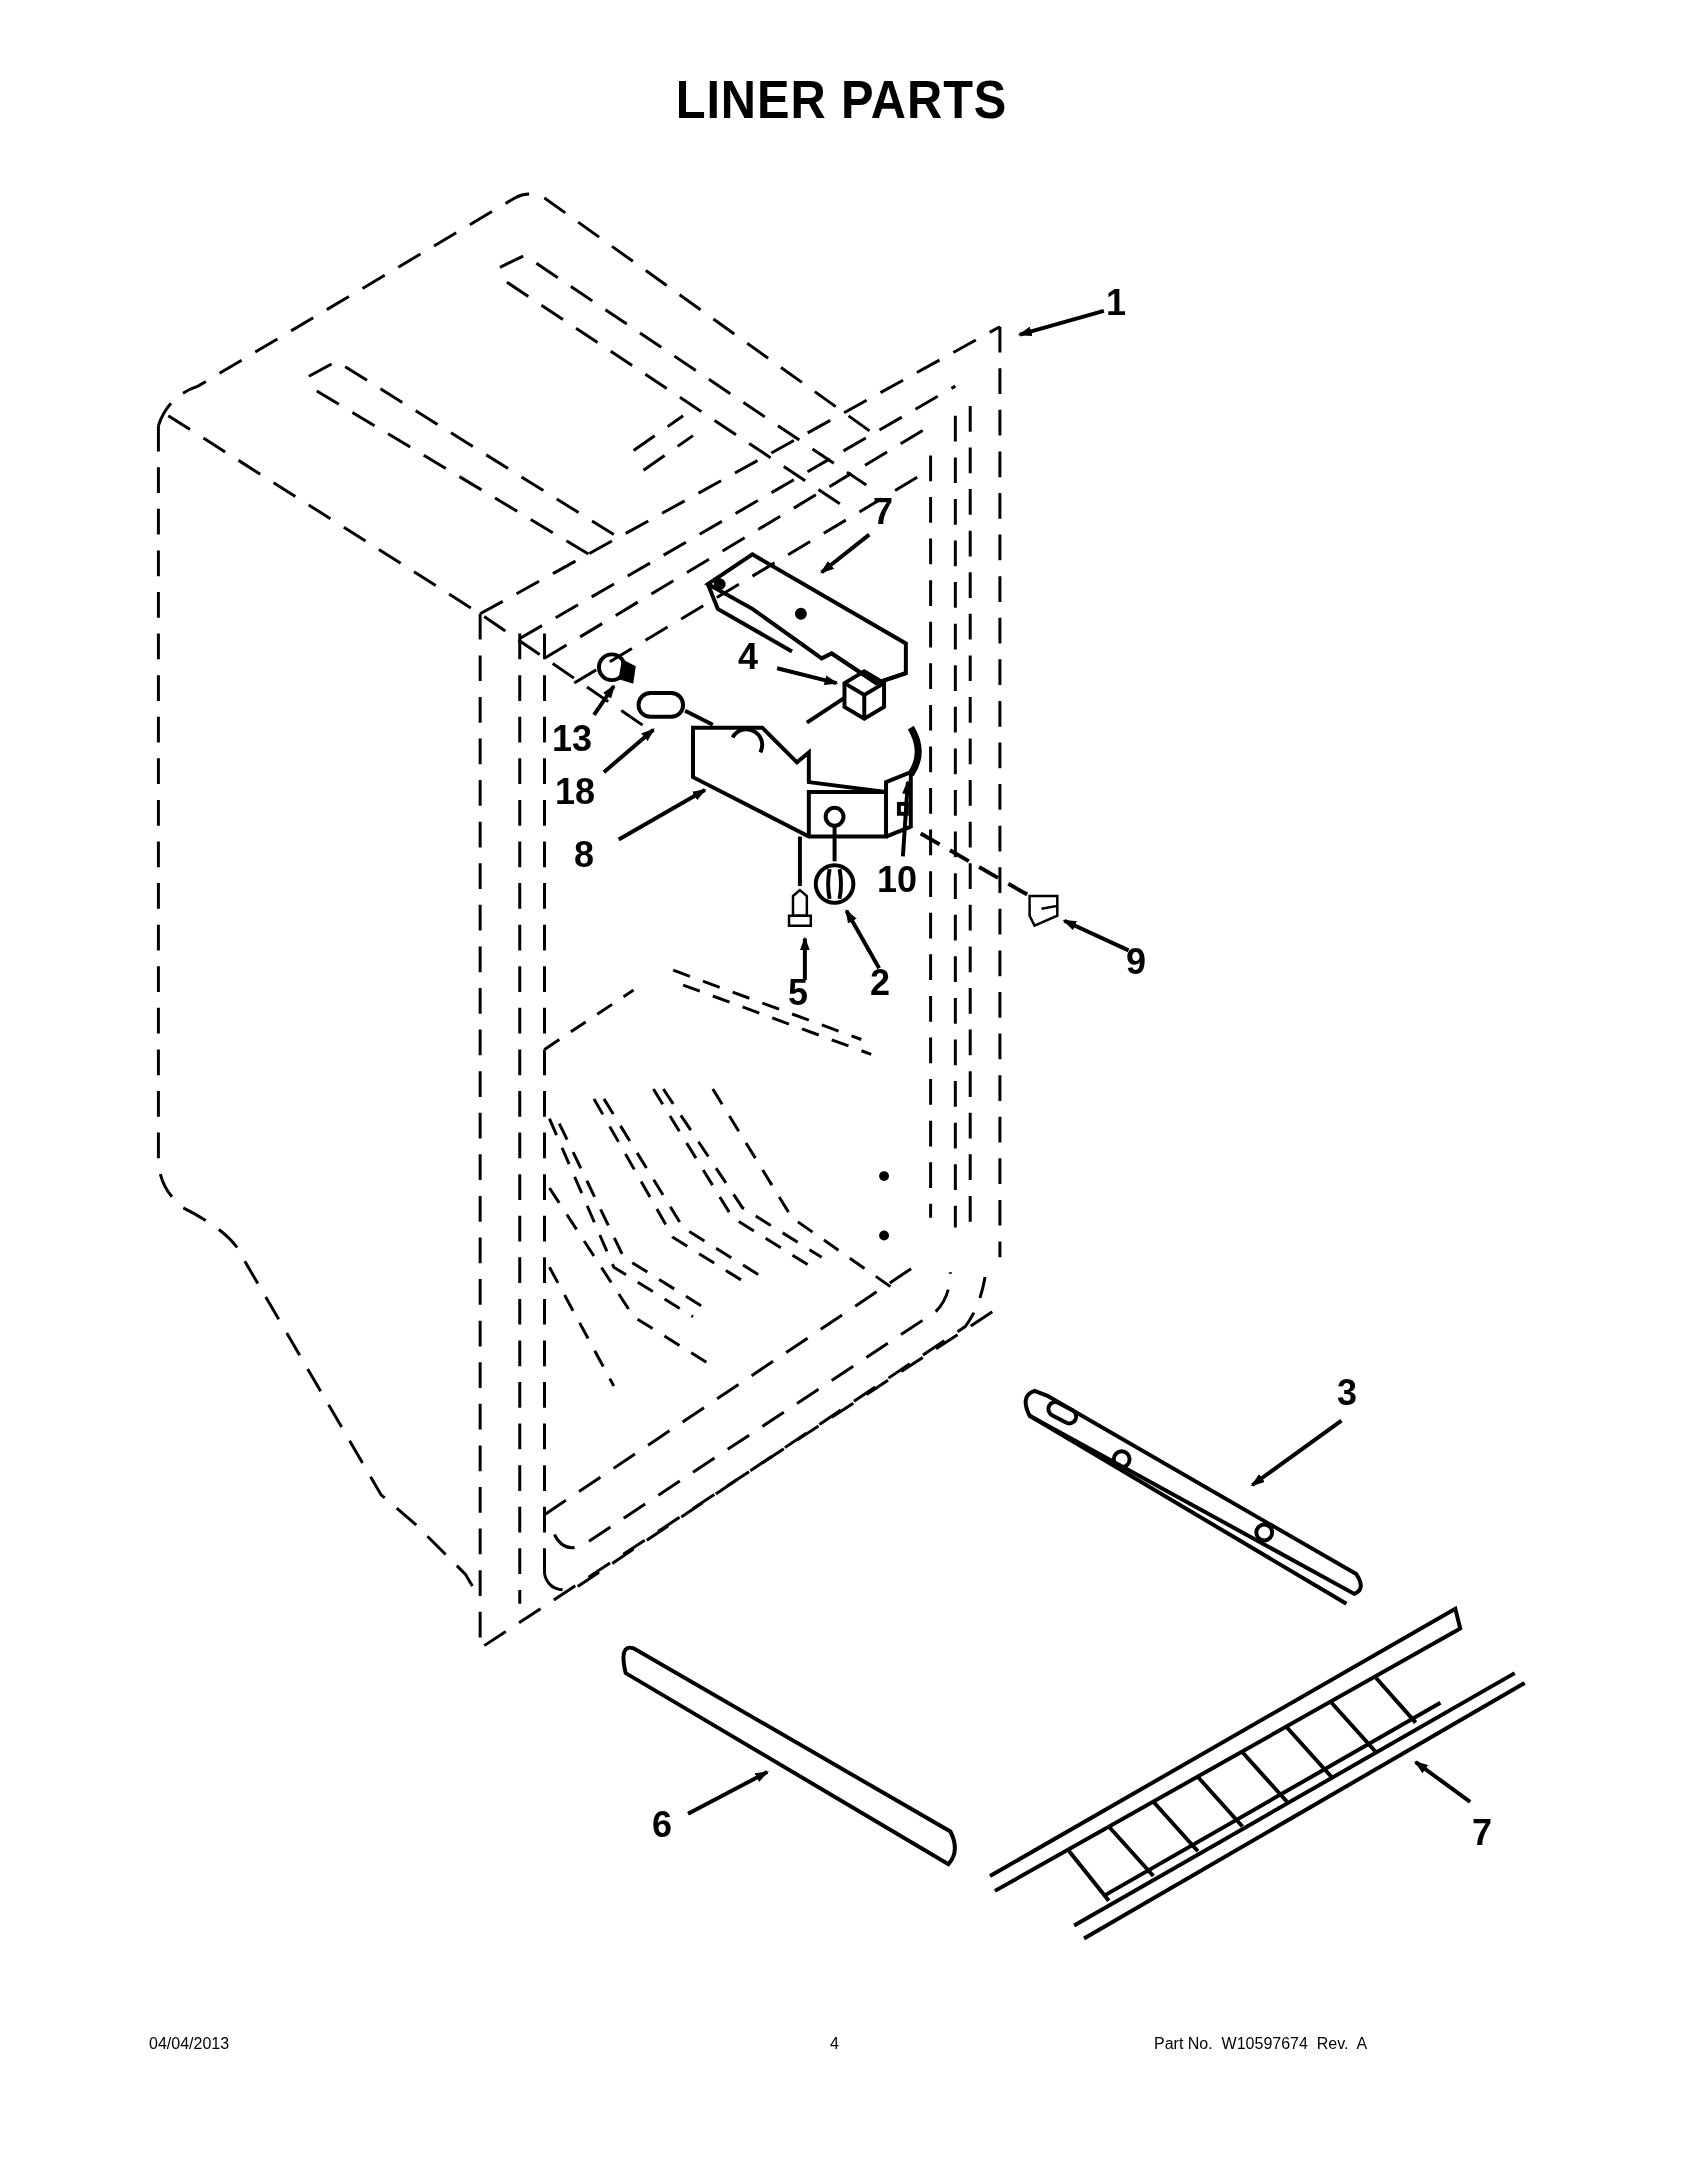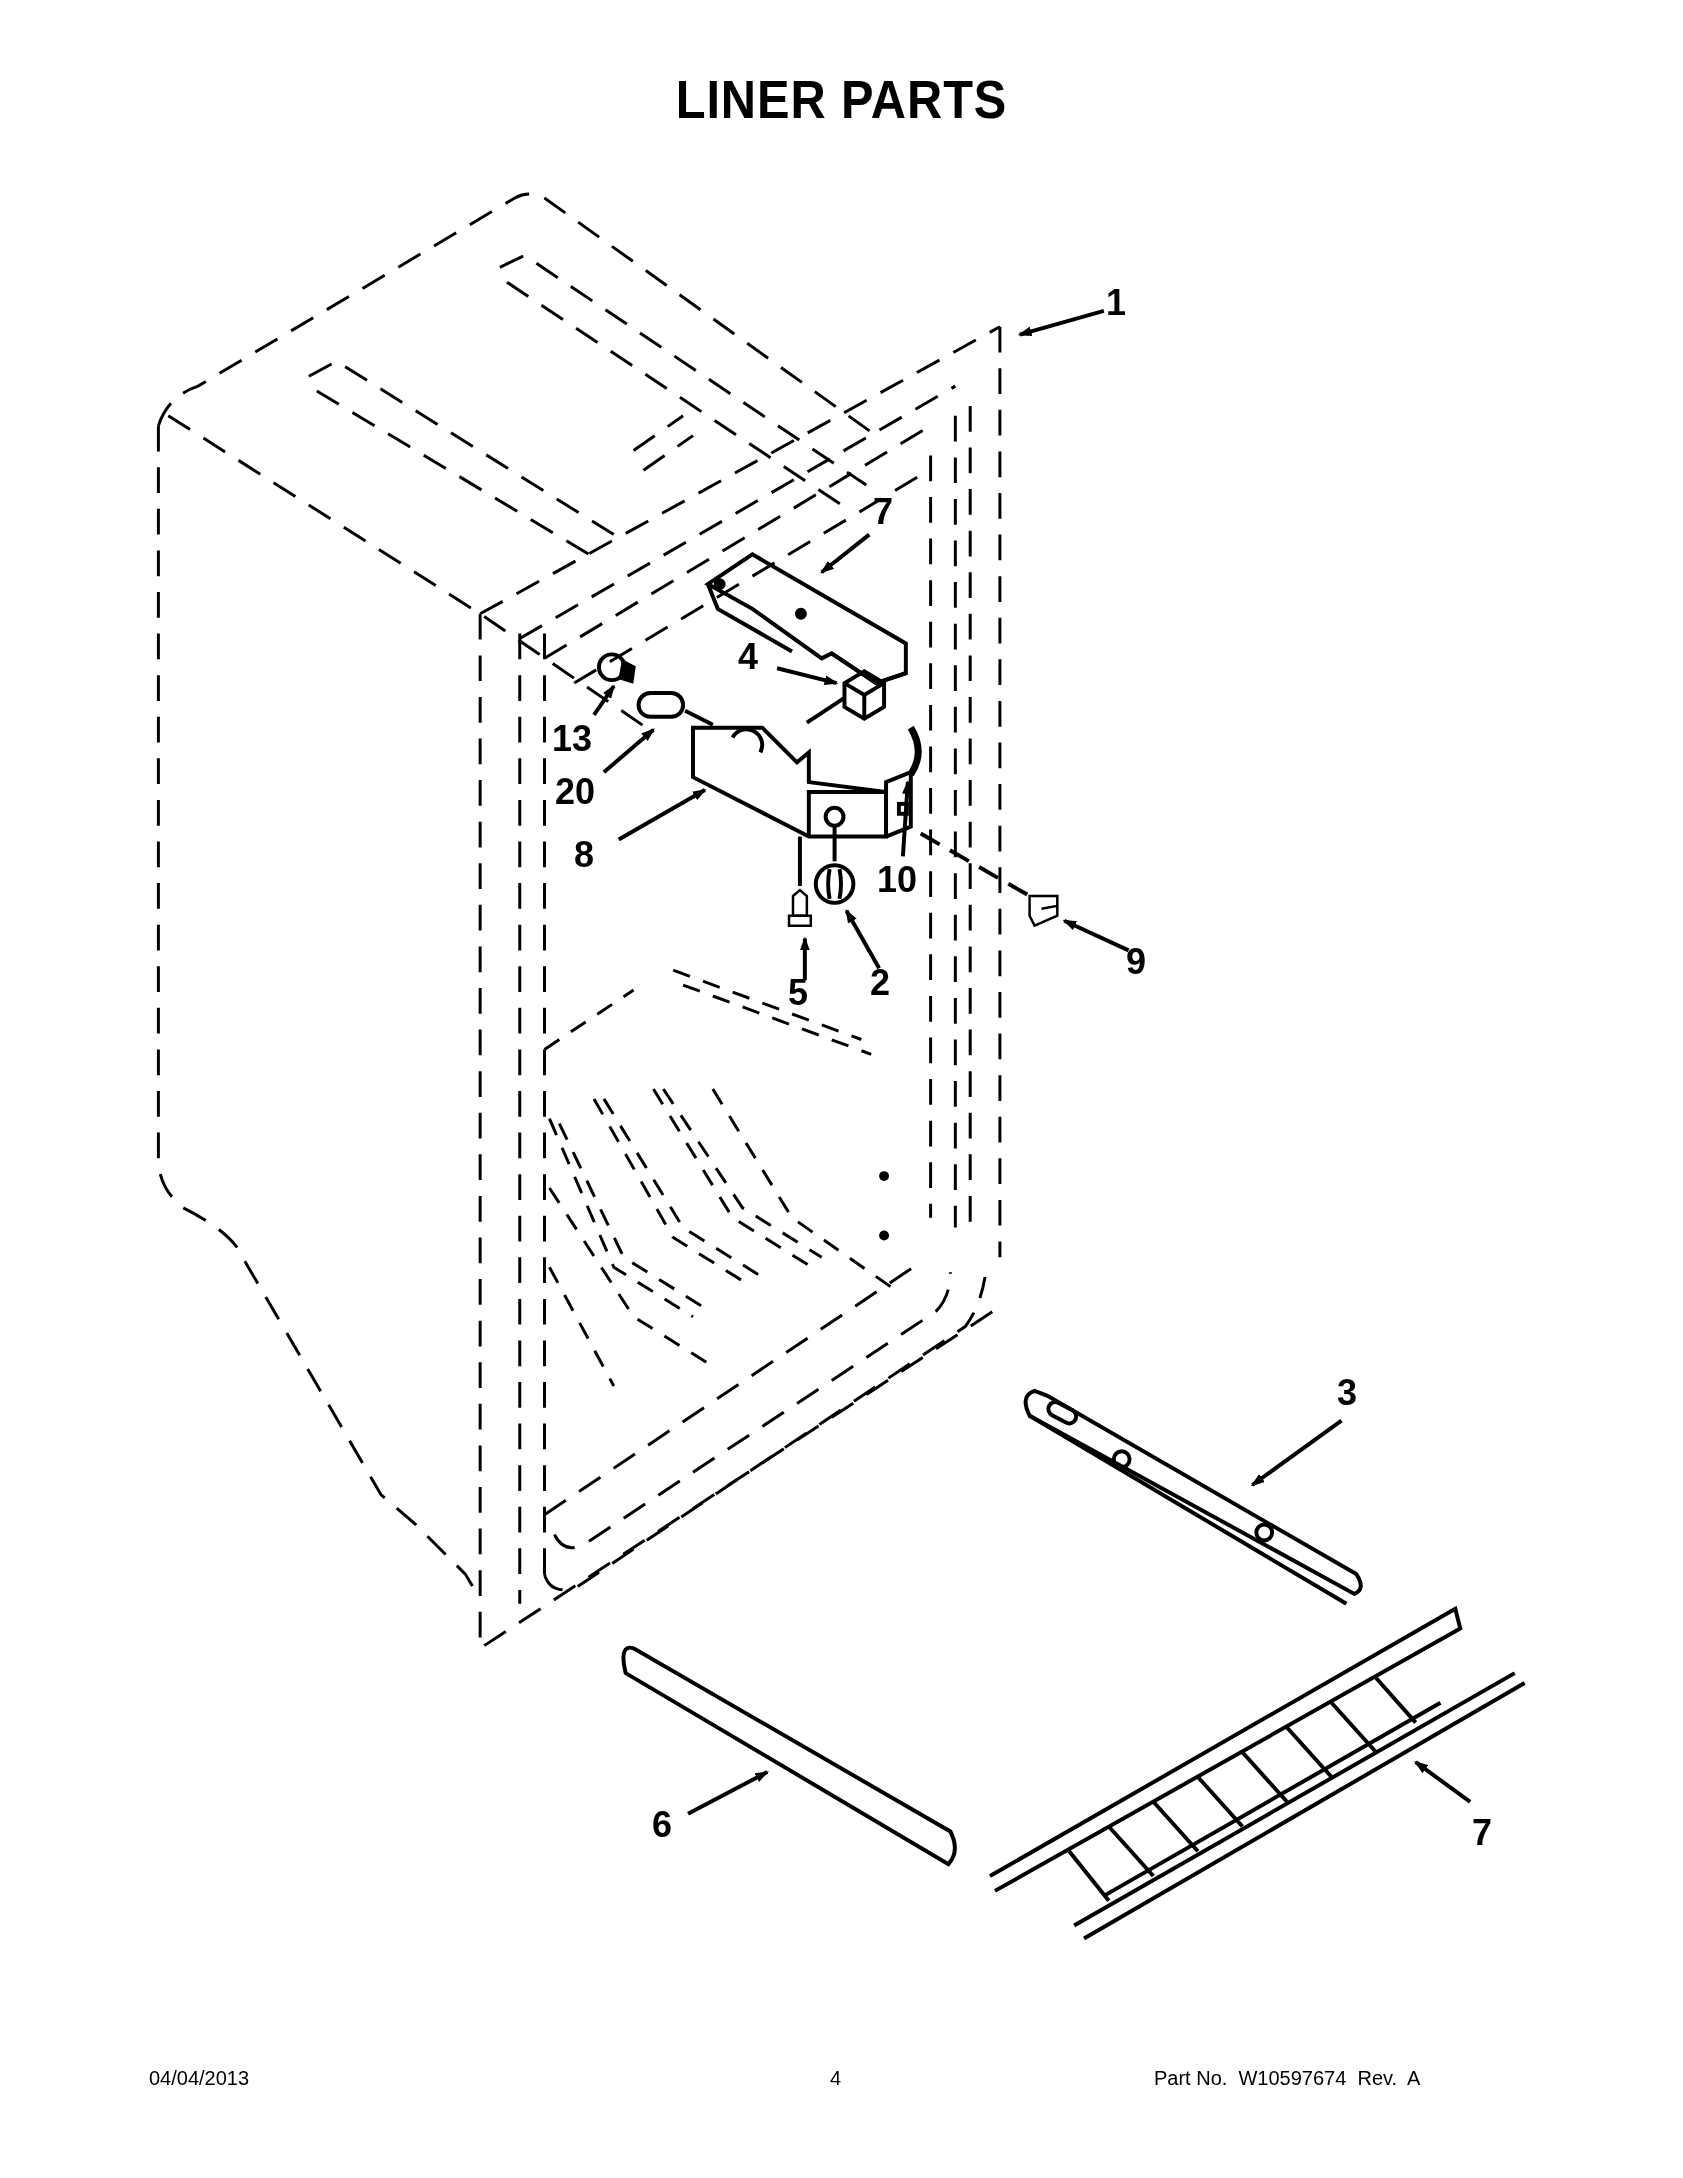--- a/index.html
+++ b/index.html
@@ -1,20 +1,20 @@
 <!DOCTYPE html>
 <html><head>
 <meta charset="utf-8">
 <style>
   html, body { margin:0; padding:0; background:#ffffff; }
   body { width:1683px; height:2178px; position:relative; overflow:hidden; font-family:"Liberation Sans", sans-serif; color:#000; }
   .title { position:absolute; left:0; width:1683px; top:69px; text-align:center; font-family:"Liberation Sans", sans-serif; font-weight:bold; font-size:53px; letter-spacing:1px; transform:scaleX(0.92); }
   svg.diagram { position:absolute; left:0; top:0; width:1683px; height:2178px; }
   .callout { position:absolute; font-family:"Liberation Sans", sans-serif; font-weight:bold; font-size:36px; line-height:36px; transform:translate(-50%,-50%); }
-  .footer { position:absolute; top:2035px; font-family:"Liberation Sans", sans-serif; font-size:20px;margin-top:32px; }
+  .footer { position:absolute; top:2035px; font-family:"Liberation Sans", sans-serif; font-size:16px; }
   .footer-date { left:149px; }
   .footer-page { left:830px; }
   .footer-part { left:1154px; }
 </style>
 </head>
 <body>
 
 <div class="title">LINER PARTS</div>
 
 <svg class="diagram" viewBox="0 0 1700 2200" xmlns="http://www.w3.org/2000/svg">
@@ -178,19 +178,19 @@
 <div class="callout" style="left:880px;top:983px;">2</div>
 <div class="callout" style="left:1347px;top:1393px;">3</div>
 <div class="callout" style="left:748px;top:657px;">4</div>
 <div class="callout" style="left:798px;top:993px;">5</div>
 <div class="callout" style="left:662px;top:1825px;">6</div>
 <div class="callout" style="left:1482px;top:1833px;">7</div>
 <div class="callout" style="left:584px;top:855px;">8</div>
 <div class="callout" style="left:1136px;top:962px;">9</div>
 <div class="callout" style="left:897px;top:880px;text-align:right;">10</div>
 <div class="callout" style="left:572px;top:739px;">13</div>
-<div class="callout" style="left:575px;top:792px;">20</div>
+<div class="callout" style="left:575px;top:792px;">18</div>
 <div class="callout" style="left:883px;top:512px;">7</div>
 
 <div class="footer footer-date">04/04/2013</div>
 <div class="footer footer-page">4</div>
 <div class="footer footer-part" style="white-space:pre;">Part No.  W10597674  Rev.  A</div>
 
 
 </body></html>

